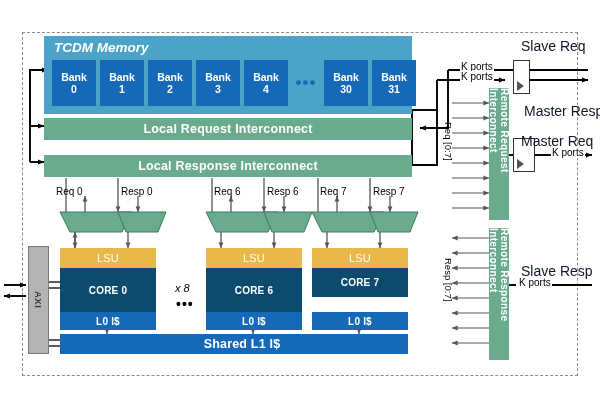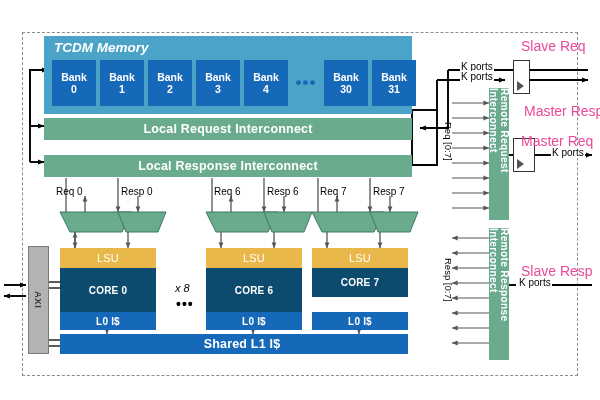--- a/index.html
+++ b/index.html
@@ -43,21 +43,21 @@
   .l0{background:#1668b8;color:#fff;font-size:10px;font-weight:bold;}
   .l1{background:#1668b8;color:#fff;font-size:12.5px;font-weight:bold;padding-left:16px;}
 
   .axi{background:#b3b3b3;color:#3a3a3a;font-size:9.5px;font-weight:bold;
        writing-mode:vertical-rl;text-orientation:mixed;
        display:flex;align-items:center;justify-content:center;
        border:1px solid #7a7a7a;letter-spacing:.5px;}
 
   
   .lbl{color:#000;font-size:10px;white-space:nowrap;}
-  .lbl-lg{color:#ec4899;font-size:14px;white-space:nowrap;}
+  .lbl-lg{color:#0f172a;font-size:14px;white-space:nowrap;}
   .lbl-it{color:#000;font-size:10px;font-style:italic;white-space:nowrap;}
   .vlbl{color:#000;font-size:9.5px;white-space:nowrap;
         writing-mode:vertical-rl;text-orientation:mixed;}
 
   .dots-v{color:#000;font-weight:bold;font-size:14px;letter-spacing:1px;}
 
   
   .buf{background:#fff;border:1.3px solid #333;}
   .buf-tri{position:absolute;left:3px;bottom:2px;width:0;height:0;
            border-left:7px solid transparent;border-top:5px solid transparent;

